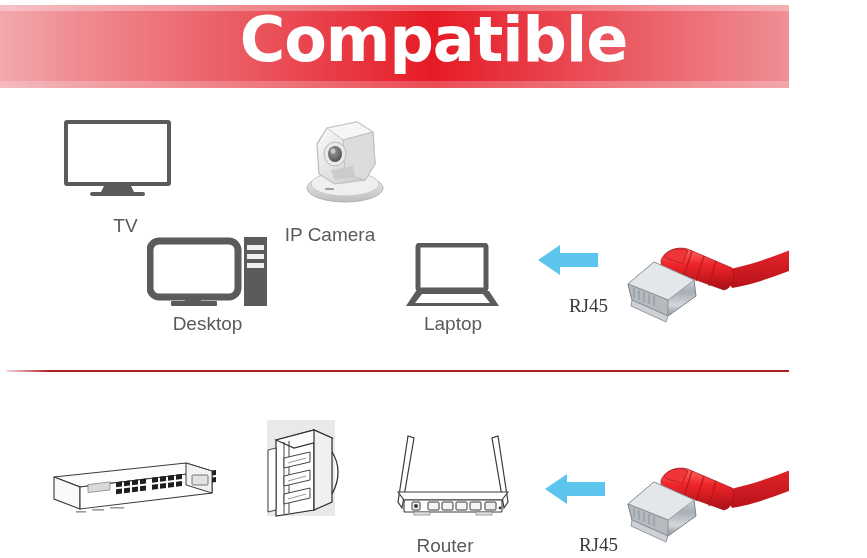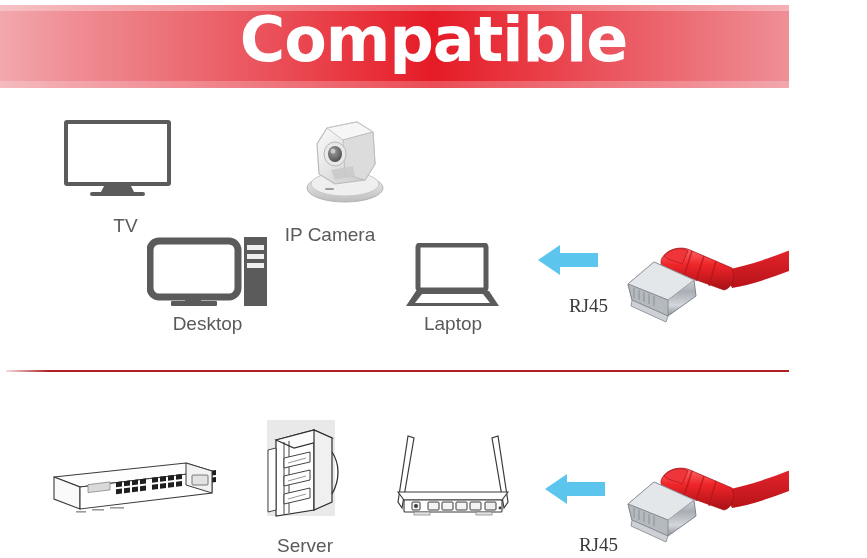--- a/index.html
+++ b/index.html
@@ -316,21 +316,20 @@
         <line x1="26" y1="45" x2="44" y2="40"></line>
         <line x1="26" y1="63" x2="44" y2="58"></line>
         <line x1="26" y1="81" x2="44" y2="76"></line>
       </g>
 
       <path d="M6 32 L14 30 L14 92 L6 94 Z" fill="#ffffff" stroke="#2f2f2f" stroke-width="0.9"></path>
 
       <path d="M70 34 C78 46 78 62 70 76" fill="none" stroke="#2f2f2f" stroke-width="1.3"></path>
     </svg>
   </div>
-  <div class="label" style="left:258px; top:535px; width:94px;">Server</div>
 
   <div class="icon-box" style="left:388px; top:430px; width:130px; height:92px;">
     <svg width="130" height="92" viewBox="0 0 130 92">
 
       <path d="M14 78 L10 72 L20 6 L26 8 Z" fill="#ffffff" stroke="#3a3a3a" stroke-width="1.2"></path>
       <path d="M116 78 L120 72 L110 6 L104 8 Z" fill="#ffffff" stroke="#3a3a3a" stroke-width="1.2"></path>
 
       <path d="M16 70 L114 70 L120 62 L10 62 Z" fill="#fdfdfd" stroke="#3a3a3a" stroke-width="1.1"></path>
 
       <rect x="16" y="70" width="98" height="12" rx="1" fill="#ffffff" stroke="#3a3a3a" stroke-width="1.1"></rect>
@@ -346,20 +345,21 @@
       </g>
 
       <rect x="97" y="72" width="11" height="8" rx="1" fill="#eeeeee" stroke="#3a3a3a" stroke-width="1"></rect>
 
       <circle cx="112" cy="78" r="1.4" fill="#3a3a3a"></circle>
 
       <rect x="26" y="82" width="16" height="3" fill="#e4e4e4" stroke="#6a6a6a" stroke-width="0.6"></rect>
       <rect x="88" y="82" width="16" height="3" fill="#e4e4e4" stroke="#6a6a6a" stroke-width="0.6"></rect>
     </svg>
   </div>
+  <div class="label" style="left:398px; top:535px; width:94px;">Router</div>
 
   <div class="arrow" style="left:545px; top:472px; width:62px; height:34px;">
     <svg width="62" height="34" viewBox="0 0 62 34">
       <path d="M0 17 L22 2 L22 10 L60 10 L60 24 L22 24 L22 32 Z" fill="#5bc5ed"></path>
     </svg>
   </div>
   <div class="label-serif" style="left:538px; top:534px; width:80px;">RJ45</div>
 
   <div class="icon-box" style="left:620px; top:440px; width:247px; height:110px;">
     <svg width="247" height="110" viewBox="0 0 247 110">

